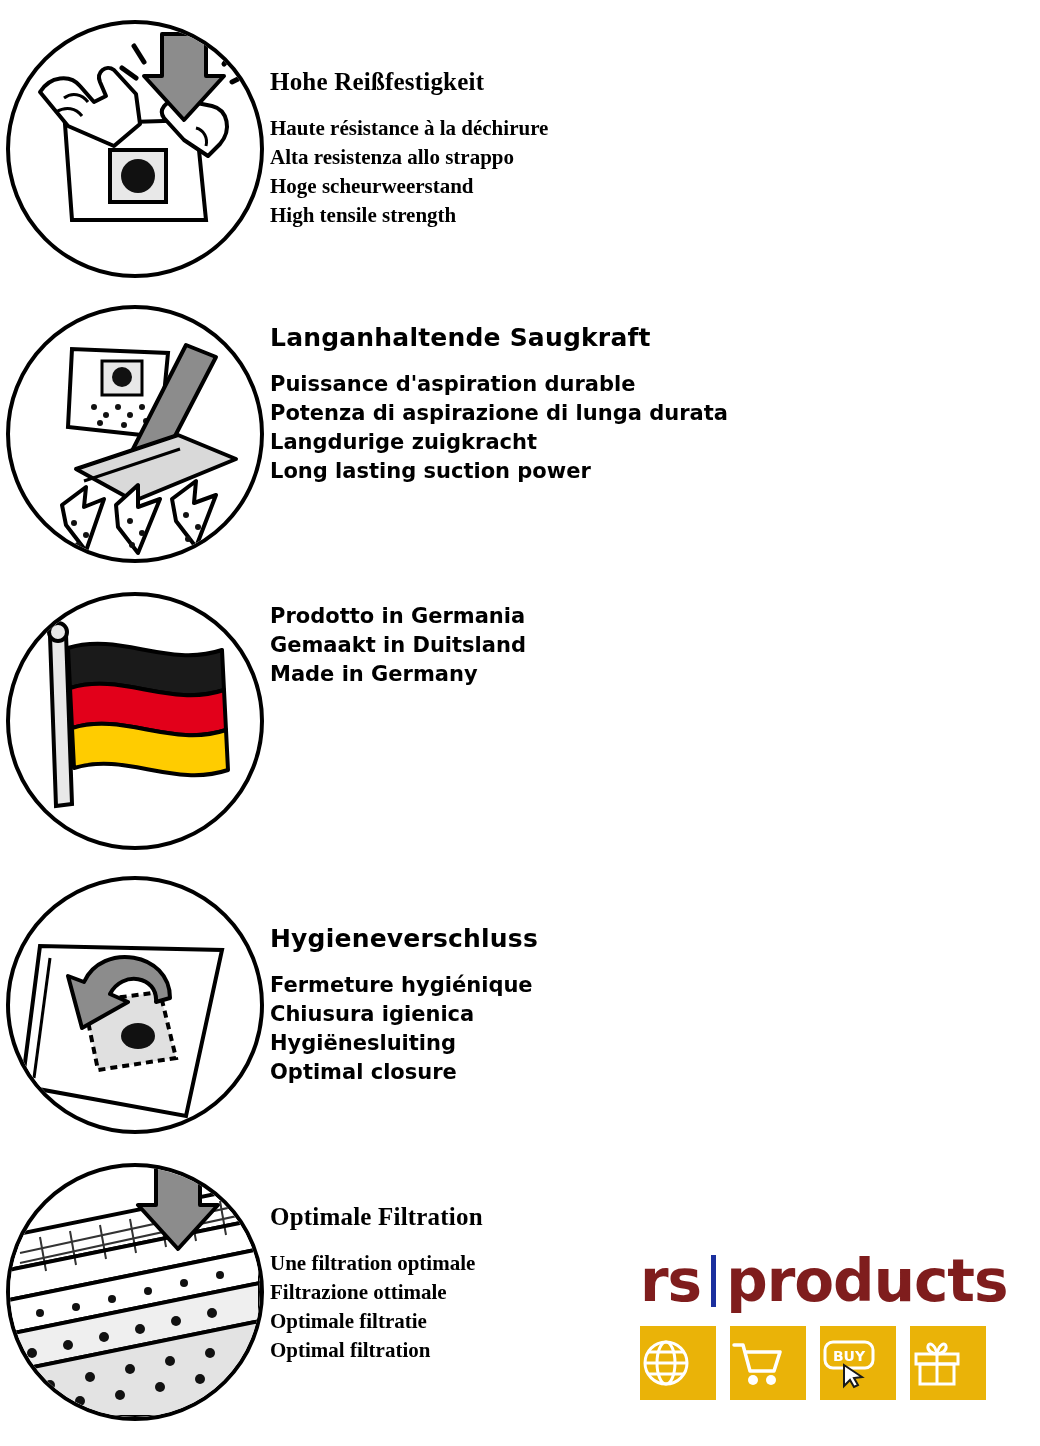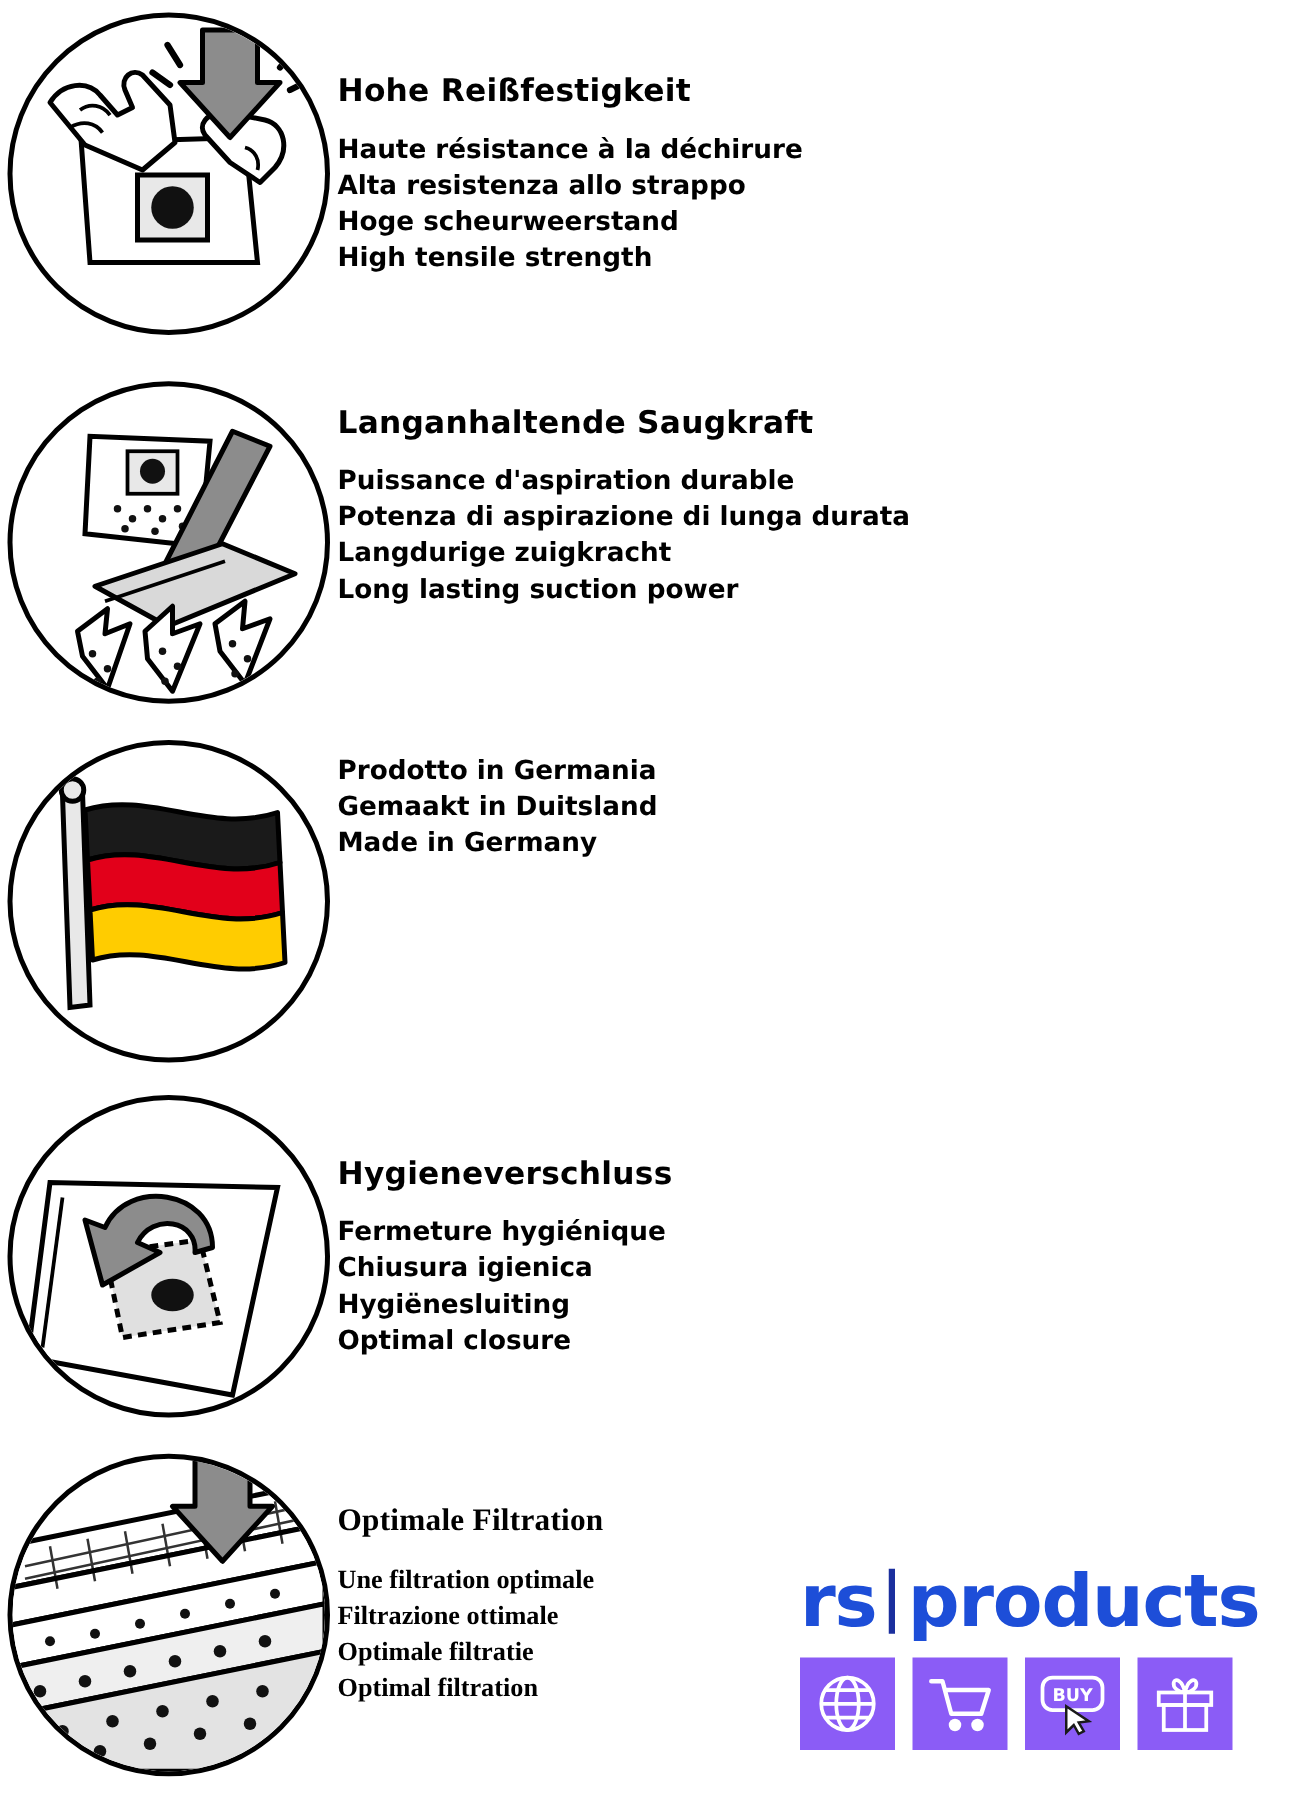--- a/index.html
+++ b/index.html
@@ -15,42 +15,42 @@
     width:250px;height:250px;border-radius:50%;
     border:4px solid #000;background:#fff;position:relative;overflow:hidden;
   }
   .texts{padding-top:8px;}
   .headline{
     font-weight:bold;font-size:25px;letter-spacing:.2px;margin:0 0 18px 0;white-space:nowrap;
   }
   .sub{font-weight:bold;font-size:21px;line-height:1.38;margin:0;white-space:nowrap;}
 
   
-  #f1{top:10px;}
+  #f1{top:20px;font-family:Liberation Serif, serif;}
   #f2{top:305px;}
   #f3{top:592px;}
   #f4{top:876px;}
   #f5{top:1163px;font-family:Liberation Serif, serif;}
 
   #f1 .texts{padding-top:48px;}
   #f2 .texts{padding-top:18px;}
   #f3 .texts{padding-top:10px;}
   #f4 .texts{padding-top:48px;}
   #f5 .texts{padding-top:40px;}
 
   
   .brand{position:absolute;left:640px;top:1252px;width:390px;}
   .brand-word{
     font-family:"DejaVu Sans", sans-serif;
-    font-weight:bold;font-size:58px;color:#1d4ed8;letter-spacing:-1px;
+    font-weight:bold;font-size:58px;color:#7f1d1d;letter-spacing:-1px;
     line-height:1;display:flex;align-items:center;
   }
   .brand-bar{display:inline-block;width:5px;height:52px;background:#1b2f9e;margin:0 10px;}
   .brand-icons{display:flex;gap:14px;margin-top:16px;}
-  .bicon{width:76px;height:74px;background:#8b5cf6;display:flex;align-items:center;justify-content:center;}
+  .bicon{width:76px;height:74px;background:#eab308;display:flex;align-items:center;justify-content:flex-start;}
   .bicon svg{display:block;}
 
   
   .circle svg{position:absolute;left:0;top:0;width:250px;height:250px;}
 </style>
 </head>
 <body>
 
 <div class="sheet">
 

